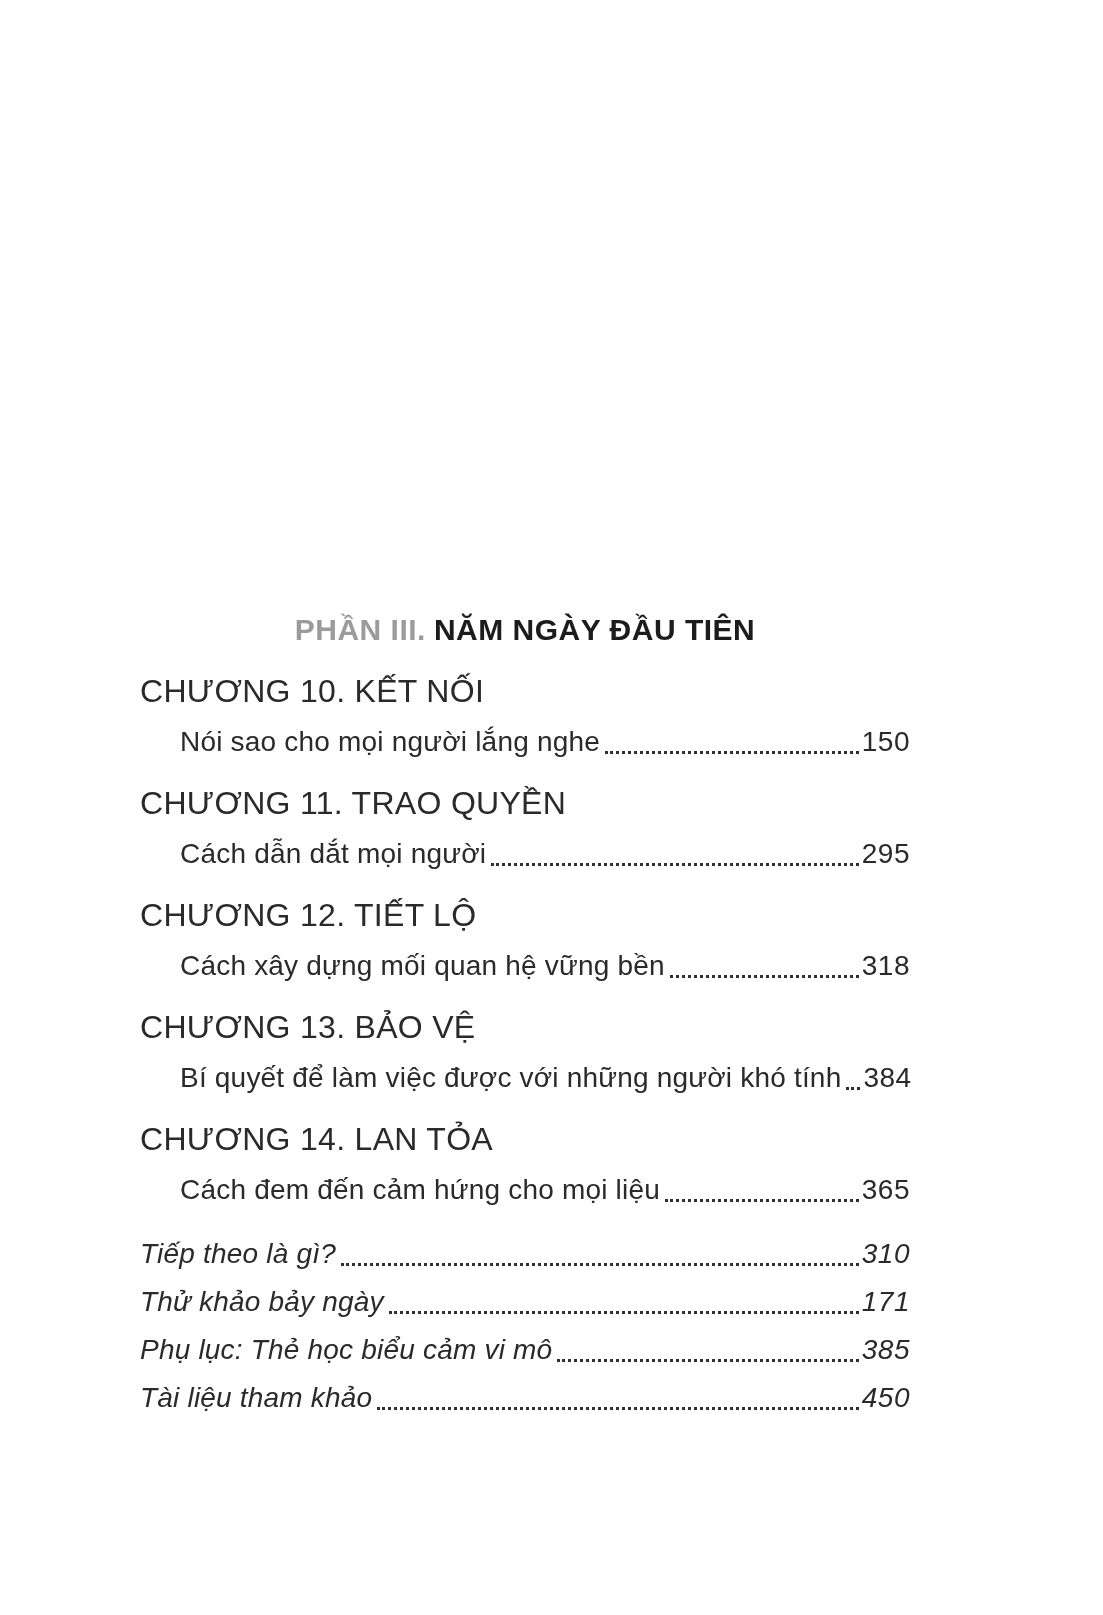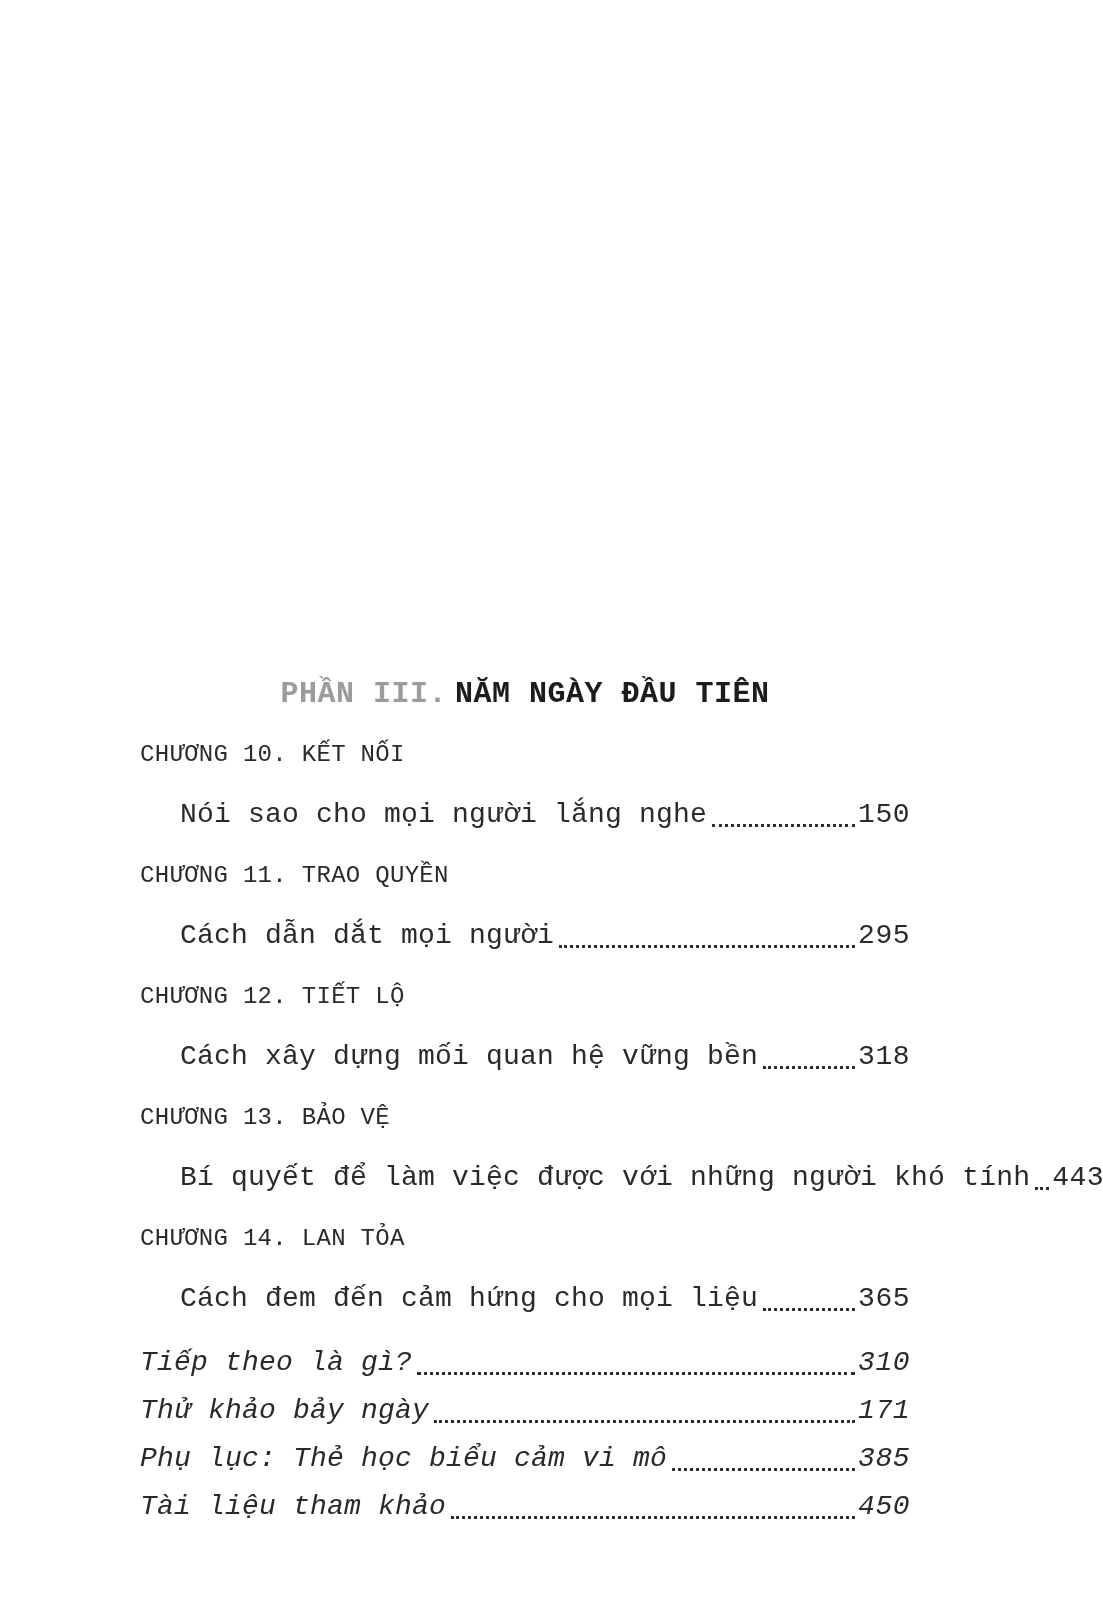--- a/index.html
+++ b/index.html
@@ -11,52 +11,51 @@
     width: 1103px;
     height: 1615px;
     position: relative;
     font-family: "Liberation Sans", sans-serif;
     color: #2a2a2a;
     overflow: hidden;
   }
   .toc {
     position: absolute;
     left: 140px;
-    top: 672px;
+    top: 608px;
     width: 770px;
-    font-family: Liberation Mono, monospace;
   }
   .part-header {
     text-align: center;
     font-size: 30px;
     font-weight: 700;
     line-height: 44px;
     letter-spacing: 0.5px;
     white-space: nowrap;
   }
   .part-label { color: #9b9b9b; }
   .part-title { color: #1c1c1c; margin-left: 8px; }
 
   .chapter-title {
-    font-size: 24px;
+    font-size: 32px;
     line-height: 44px;
     margin-top: 17px;
     color: #2a2a2a;
     letter-spacing: 0.3px;
     white-space: nowrap;
   }
   .leader-row {
     display: flex;
     align-items: flex-end;
     font-size: 28px;
     line-height: 44px;
     color: #2a2a2a;
   }
   .chapter-sub {
-    margin-top: 16px;
+    margin-top: 7px;
     padding-left: 40px;
     align-items: flex-end;
   }
   .row-text {
     white-space: nowrap;
     letter-spacing: 0.2px;
   }
   .leader {
     flex: 1;
     min-width: 14px;
@@ -110,21 +109,21 @@
       <span class="leader"></span>
       <span class="pagenum">318</span>
     </div>
   </div>
 
   <div class="chapter">
     <div class="chapter-title">CHƯƠNG 13. BẢO VỆ</div>
     <div class="leader-row chapter-sub">
       <span class="row-text">Bí quyết để làm việc được với những người khó tính</span>
       <span class="leader"></span>
-      <span class="pagenum">443</span>
+      <span class="pagenum">384</span>
     </div>
   </div>
 
   <div class="chapter">
     <div class="chapter-title">CHƯƠNG 14. LAN TỎA</div>
     <div class="leader-row chapter-sub">
       <span class="row-text">Cách đem đến cảm hứng cho mọi liệu</span>
       <span class="leader"></span>
       <span class="pagenum">365</span>
     </div>

